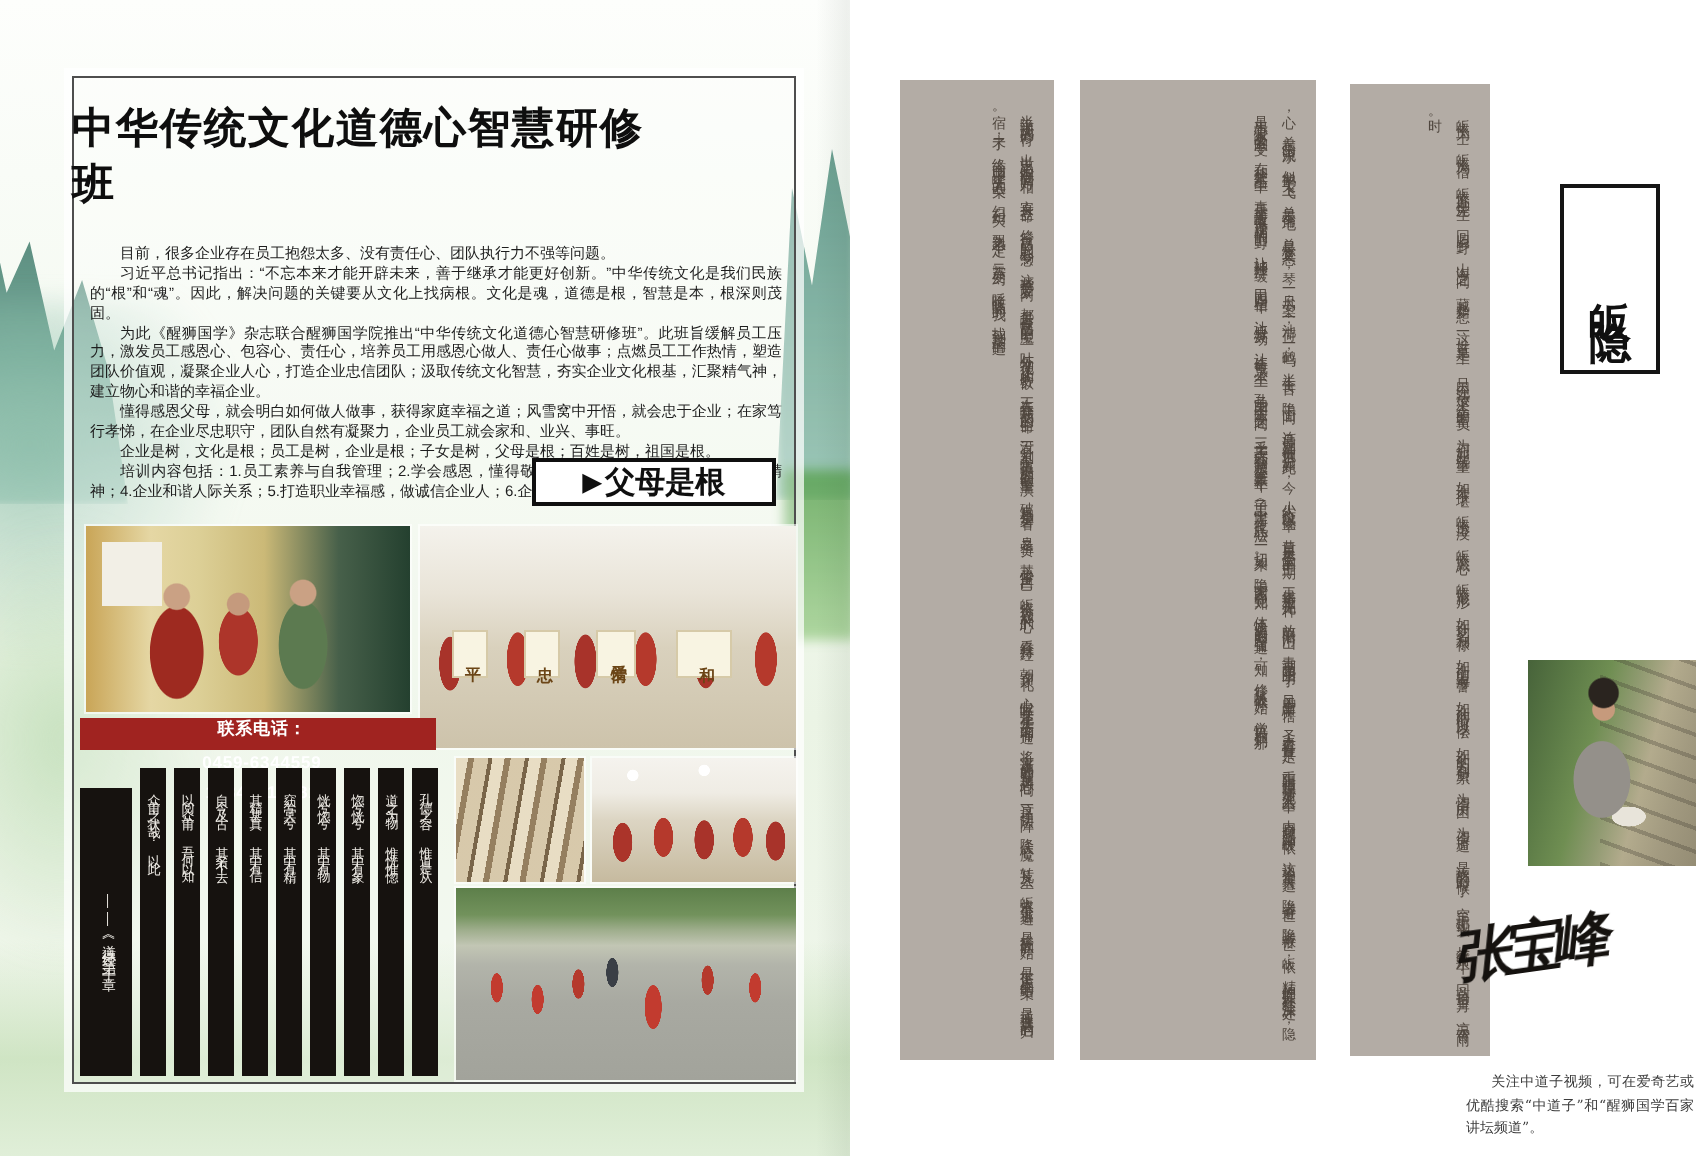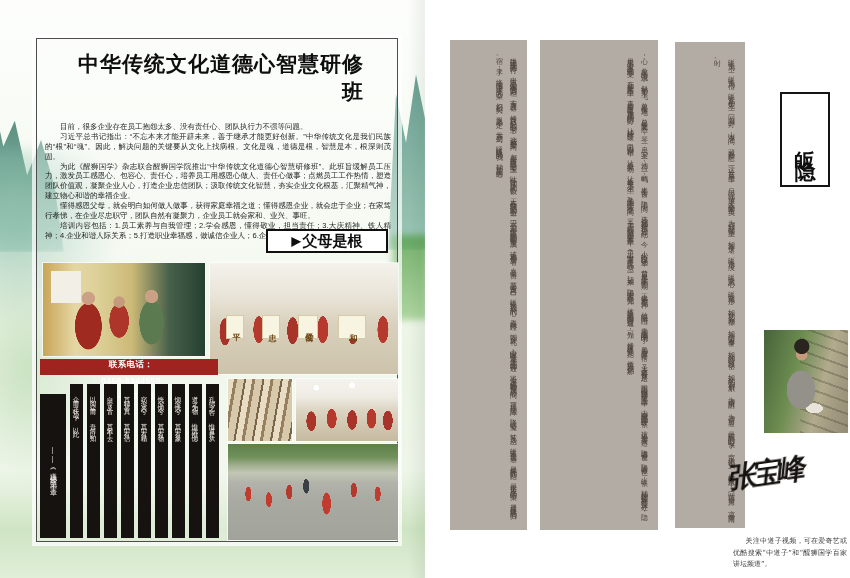--- a/index.html
+++ b/index.html
@@ -21,22 +21,22 @@
   .mt-right{left:388px;top:55px;width:40px;height:195px;
     background:linear-gradient(180deg,#4c8a7b,#8fc0ae);
     clip-path:polygon(0 100%,20% 20%,45% 45%,70% 10%,100% 40%,100% 100%);filter:blur(2px);opacity:.85;}
   .grass-right{left:392px;top:235px;width:36px;height:85px;
     background:linear-gradient(180deg,#57a04e,#9fcf8e);filter:blur(3px);opacity:.8;}
   .bottom-wash{left:0;top:470px;width:425px;height:108px;
     background:linear-gradient(180deg,rgba(199,224,186,0),rgba(199,224,186,.8) 55%,rgba(223,238,215,.95) 100%);}
 
   .frame{left:36px;top:38px;width:360px;height:502px;border:1px solid #4e4e4e;
     box-shadow:0 0 0 4px rgba(255,255,255,.72);background:rgba(255,255,255,.28);}
-  .lp-title{left:36px;top:50px;width:304px;text-align:right;font-size:21px;font-weight:bold;
-    color:#0e0e0e;letter-spacing:1px;margin:0;padding-left:24px;}
+  .lp-title{left:36px;top:50px;width:304px;text-align:left;font-size:21px;font-weight:bold;
+    color:#0e0e0e;letter-spacing:1px;margin:0;}
   .body-text{left:45px;top:90px;width:346px;font-size:7.5px;line-height:1.32;color:#1d1d1d;text-align:justify;margin-top:32px;}
   .body-text p{margin:0;text-indent:2em;}
   .review-btn{left:266px;top:229px;width:122px;height:24px;background:#fff;border:2px solid #0f0f0f;
     display:flex;align-items:center;justify-content:center;font-weight:bold;font-size:15px;
     color:#0f0f0f;gap:2px;box-sizing:border-box;}
   .review-btn .arrow{font-size:12px;}
 
   .photo{position:absolute;overflow:hidden;box-shadow:0 0 0 1px rgba(255,255,255,.6);}
   #ph-handshake{left:43px;top:263px;width:162px;height:93px;background:
     linear-gradient(#f2efe6,#f2efe6) 8px 8px / 30px 32px no-repeat,
@@ -129,21 +129,22 @@
     <div class="abs bottom-wash"></div>
 
     <div class="abs frame"></div>
 
     <h1 class="abs lp-title">中华传统文化道德心智慧研修班</h1>
 
     <div class="abs body-text">
       <p>目前，很多企业存在员工抱怨太多、没有责任心、团队执行力不强等问题。</p>
       <p>习近平总书记指出：“不忘本来才能开辟未来，善于继承才能更好创新。”中华传统文化是我们民族的“根”和“魂”。因此，解决问题的关键要从文化上找病根。文化是魂，道德是根，智慧是本，根深则茂固。</p>
       <p>为此《醒狮国学》杂志联合醒狮国学院推出“中华传统文化道德心智慧研修班”。此班旨缓解员工压力，激发员工感恩心、包容心、责任心，培养员工用感恩心做人、责任心做事；点燃员工工作热情，塑造团队价值观，凝聚企业人心，打造企业忠信团队；汲取传统文化智慧，夯实企业文化根基，汇聚精气神，建立物心和谐的幸福企业。</p>
-      <p>懂得感恩父母，就会明白如何做人做事，获得家庭幸福之道；懂得感恩企业，就会忠于企业；在家笃行孝悌，在企业尽忠职守，团队自然有凝聚力，企业员工就会家和、业兴、事旺。</p>
+      <p>懂得感恩父母，就会明白如何做人做事，获得家庭幸福之道；风雪窝中开悟，就会忠于企业；在家笃行孝悌，在企业尽忠职守，团队自然有凝聚力，企业员工就会家和、业兴、事旺。</p>
+      <p>企业是树，文化是根；员工是树，企业是根；子女是树，父母是根；百姓是树，祖国是根。</p>
       <p>培训内容包括：1.员工素养与自我管理；2.学会感恩，懂得敬业，担当责任；3.大庆精神、铁人精神；4.企业和谐人际关系；5.打造职业幸福感，做诚信企业人；6.企业道德与责任素养提升。</p>
     </div>
 
     <div class="abs review-btn">
       <span class="arrow">▶</span>
       <span>父母是根</span>
     </div>
 
     <div class="photo" id="ph-handshake"></div>
 

